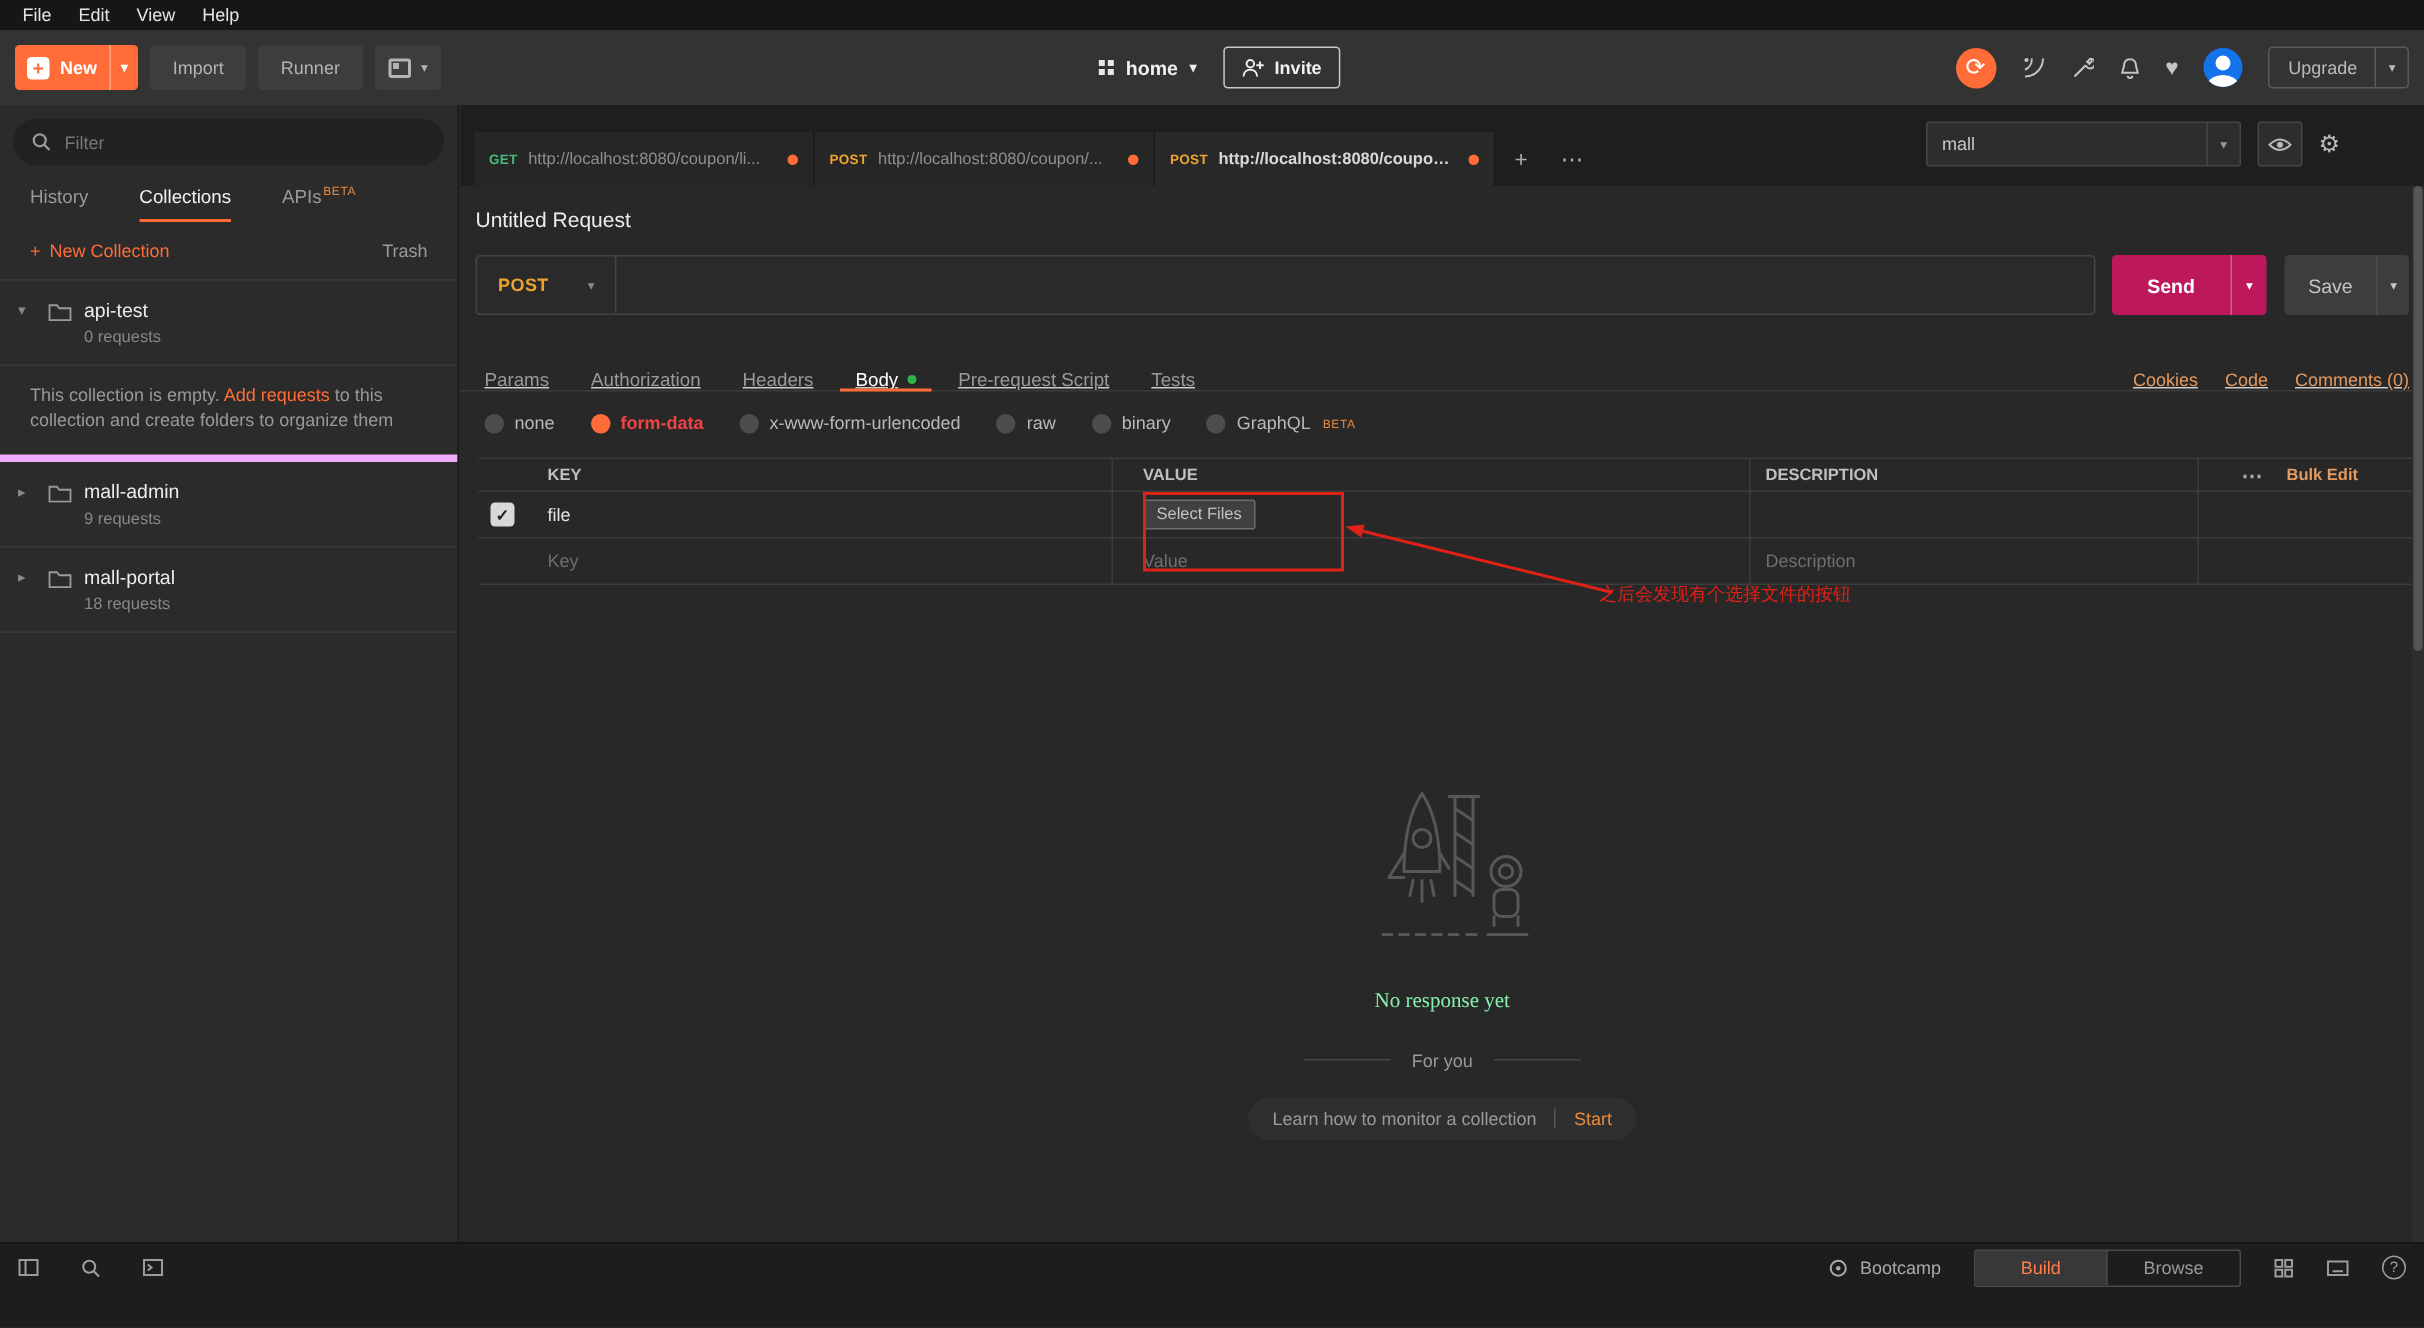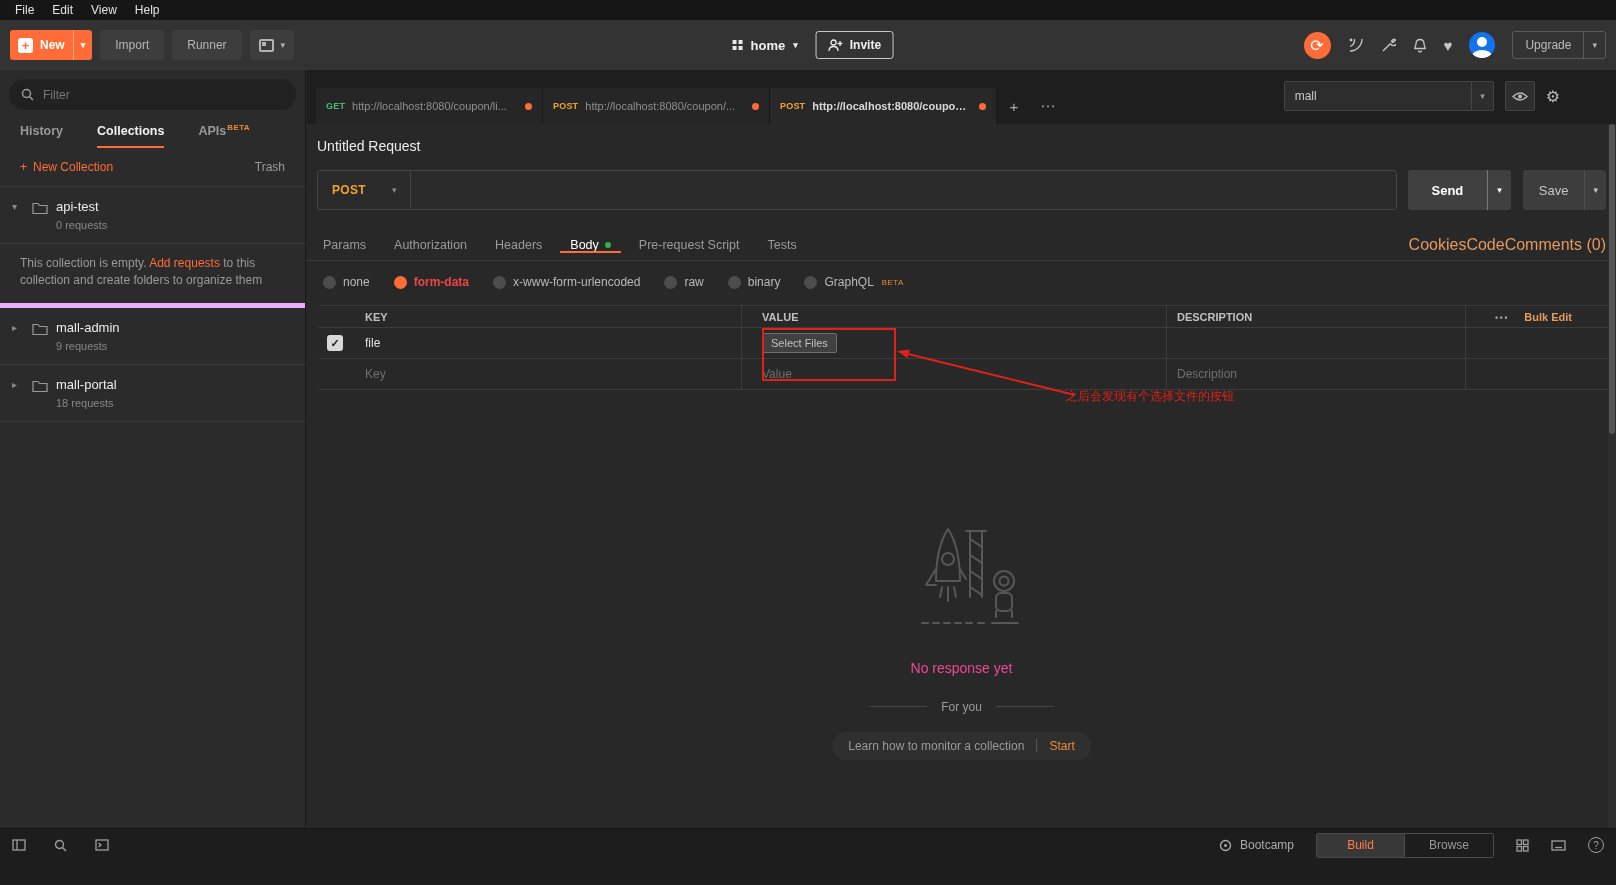--- a/index.html
+++ b/index.html
@@ -36,21 +36,21 @@
   .avatar::after { content:""; position:absolute; left:3px; top:18px; width:20px; height:12px; border-radius:50%; background:#fff; }
   .upgrade-btn { display:flex; align-items:center; border:1px solid #5a5a5a; border-radius:3px; height:28px; color:#bbb; font-size:12px; cursor:pointer; }
   .upgrade-btn .lbl { padding:0 12px; }
   .upgrade-btn .ucaret { border-left:1px solid #5a5a5a; height:100%; display:flex; align-items:center; padding:0 8px; font-size:9px; }
 
   
   .sidebar { position:absolute; left:0; top:70px; width:306px; bottom:57px; background:#2b2b2b; border-right:1px solid #1a1a1a; overflow:hidden; }
   .filter-wrap { margin:9px 9px 2px; height:31px; background:#212121; border-radius:16px; display:flex; align-items:center; padding:0 12px; gap:9px; }
   .filter-input { background:transparent; border:none; outline:none; color:#ccc; font-size:12px; flex:1; }
   .filter-input::placeholder { color:#777; }
-  .side-tabs { display:flex; align-items:flex-end; padding:0 20px; gap:34px; height:36px;font-weight:bold; }
+  .side-tabs { display:flex; align-items:flex-end; padding:0 20px; gap:34px; height:36px; }
   .side-tab { color:#999; font-size:12.5px; padding-bottom:8px; border-bottom:2px solid transparent; cursor:pointer; }
   .side-tab.active { color:#f2f2f2; border-bottom-color:#ff6c37; }
   .sup-badge { color:#e98a3c; font-size:8px; vertical-align:super; margin-left:1px; letter-spacing:.4px; }
   .coll-actions { height:38px; display:flex; align-items:center; padding:0 20px; }
   .new-coll { color:#ff6c37; font-size:12px; display:flex; align-items:center; gap:6px; cursor:pointer; }
   .trash-lbl { margin-left:auto; color:#9a9a9a; font-size:12px; cursor:pointer; }
   .coll-list { border-top:1px solid #3a3a3a; }
   .coll-item { display:flex; padding:12px 10px 12px 12px; border-bottom:1px solid #3a3a3a; gap:8px; cursor:pointer; }
   .coll-caret { color:#8a8a8a; font-size:10px; width:12px; padding-top:2px; }
   .folder-ic { padding-top:2px; }
@@ -77,34 +77,34 @@
   .eye-btn { width:30px; height:30px; border:1px solid #464646; border-radius:2px; display:flex; align-items:center; justify-content:center; cursor:pointer; background:#2d2d2d; }
   .gear-btn { color:#b9b9b9; font-size:16px; cursor:pointer; }
 
   .req-title { margin:14px 10px 0; font-size:14px; color:#ededed; flex-shrink:0; }
   .builder { margin:16px 10px 0; display:flex; height:40px; flex-shrink:0; }
   .url-box { flex:1; display:flex; border:1px solid #454545; border-radius:3px; background:#2a2a2a; overflow:hidden; }
   .method-sel { display:flex; align-items:center; gap:26px; padding:0 14px; cursor:pointer; border-right:1px solid #454545; }
   .method-sel .mlabel { color:#efa32f; font-size:12px; font-weight:bold; letter-spacing:.3px; }
   .method-sel .caret { color:#8a8a8a; }
   .url-input { flex:1; background:transparent; border:none; outline:none; color:#e4e4e4; font-size:13px; padding:0 14px; }
-  .send-btn { margin-left:11px; display:flex; background:#404040; border-radius:3px; overflow:hidden; cursor:pointer; }
+  .send-btn { margin-left:11px; display:flex; background:#be185d; border-radius:3px; overflow:hidden; cursor:pointer; }
   .send-btn .lbl { color:#fff; font-size:13px; font-weight:bold; display:flex; align-items:center; padding:0 24px; }
   .send-btn .scaret { border-left:1px solid rgba(255,255,255,.3); color:#fff; display:flex; align-items:center; padding:0 9px; font-size:9px; }
   .save-btn { margin-left:12px; display:flex; background:#3d3d3d; border-radius:3px; overflow:hidden; cursor:pointer; }
   .save-btn .lbl { color:#c6c6c6; font-size:13px; display:flex; align-items:center; padding:0 16px; }
   .save-btn .scaret { border-left:1px solid #4d4d4d; color:#c6c6c6; display:flex; align-items:center; padding:0 8px; font-size:9px; }
 
-  .req-tabs { margin-top:20px; display:flex; align-items:center; padding:0 10px; border-bottom:1px solid #3a3a3a; flex-shrink:0; height:31px; }
+  .req-tabs { margin-top:20px; display:flex; align-items:flex-end; padding:0 10px; border-bottom:1px solid #3a3a3a; flex-shrink:0; height:31px;text-decoration:underline; }
   .req-tab { display:flex; align-items:center; gap:6px; padding:0 14px; font-size:12.5px; color:#9a9a9a; cursor:pointer; position:relative; }
   .req-tab:first-child { padding-left:6px; }
   .req-tab.active { color:#fff; }
   .req-tab.active::after { content:""; position:absolute; left:4px; right:4px; bottom:-1px; height:2px; background:#ff6c37; }
   .green-dot { width:6px; height:6px; border-radius:50%; background:#2fb344; }
-  .req-links { margin-left:auto; display:flex; align-items:center; font-size:16px; color:#e49a5f; }
+  .req-links { margin-left:auto; display:flex; align-items:center; gap:18px; font-size:12px; color:#e49a5f; }
   .req-links span { cursor:pointer; }
 
   .modes { margin:14px 10px 0; display:flex; align-items:flex-end; flex-shrink:0; padding-left:6px; }
   .mode { display:flex; align-items:center; gap:7px; font-size:12px; color:#b9b9b9; cursor:pointer; margin-right:24px; }
   .radio { width:13px; height:13px; border-radius:50%; background:#4d4d4d; flex-shrink:0; }
   .mode.sel .radio { background:#ff6c37; }
   .mode.sel { color:#ef4444; font-weight:bold; }
 
   .ptable { margin:16px 0 0 12px; flex-shrink:0; font-size:12px; }
   .trow { display:flex; align-items:stretch; border-bottom:1px solid #3c3c3c; height:31px; }
@@ -117,21 +117,21 @@
   .ellipsis-ic { color:#aaa; font-size:14px; cursor:pointer; }
   .bulk-edit { color:#e49a5f; cursor:pointer; font-weight:bold; font-size:11px; }
   .pm-check { width:16px; height:16px; background:#d8d8d8; border-radius:3px; color:#222; font-size:11px; font-weight:bold; display:flex; align-items:center; justify-content:center; cursor:pointer; }
   .key-text { color:#e2e2e2; }
   .select-files { background:#404040; border:1px solid #6f6f6f; border-radius:2px; color:#c2c2c2; font-size:11px; padding:3px 8px; cursor:pointer; }
   .cell-input { width:100%; background:transparent; border:none; outline:none; color:#dcdcdc; font-size:12px; }
   .cell-input::placeholder { color:#6f6f6f; }
 
   .resp-head { margin-top:9px; padding:8px 10px 10px; font-size:14px; color:#9a9a9a; border-bottom:1px solid #333; flex-shrink:0; }
   .resp-empty { flex:1; display:flex; flex-direction:column; align-items:center; justify-content:center; padding-top:60px; }
-  .no-resp { color:#ec4899; font-size:14px; margin-top:26px; }
+  .no-resp { color:#86efac; font-size:14px; margin-top:26px;font-family:Liberation Serif, serif; }
   .for-you { display:flex; align-items:center; gap:14px; margin-top:24px; color:#9a9a9a; font-size:12px; }
   .for-you::before, .for-you::after { content:""; width:58px; height:1px; background:#454545; }
   .learn-pill { margin-top:18px; background:#2f2f2f; border-radius:15px; padding:7px 16px; display:flex; align-items:center; gap:12px; font-size:12px; color:#9a9a9a; }
   .pill-sep { width:1px; height:13px; background:#555; }
   .start-lnk { color:#e98a3c; cursor:pointer; }
 
   
   .statusbar { position:absolute; left:0; right:0; bottom:0; height:57px; background:#1d1d1d; border-top:1px solid #141414; display:flex; align-items:center; padding:0 12px 24px; }
   .sb-left { display:flex; align-items:center; gap:28px; }
   .sb-ic { color:#9f9f9f; cursor:pointer; display:flex; align-items:center; }

